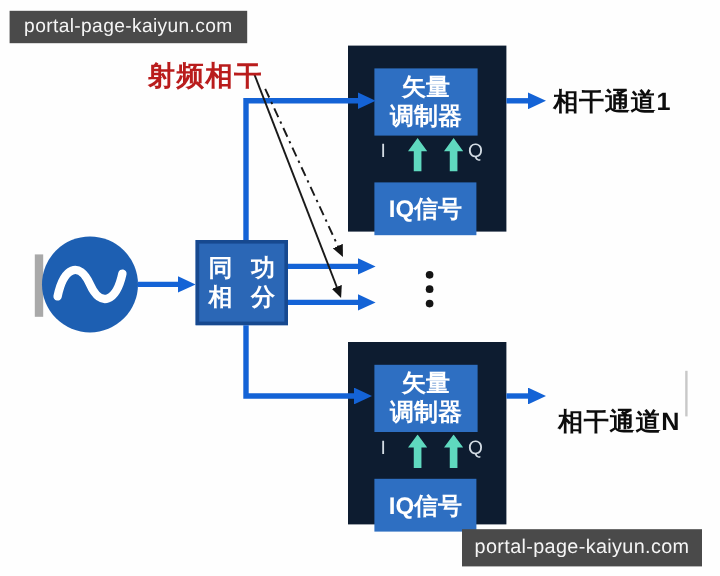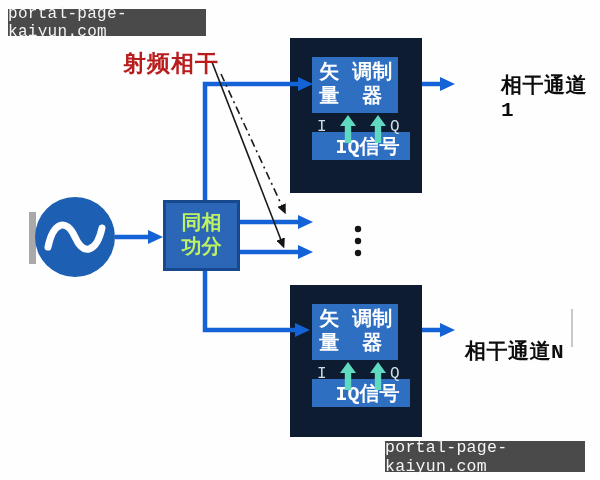--- a/index.html
+++ b/index.html
@@ -1,58 +1,58 @@
 <!DOCTYPE html>
 <html><head>
 <meta charset="utf-8">
 <style>
   html,body{margin:0;padding:0;background:#fff;}
   .canvas{
     position:relative;width:600px;height:480px;background:#fefefe;
-    font-family:Liberation Mono, monospace;overflow:hidden;
+    font-family:Liberation Sans, sans-serif;overflow:hidden;
   }
   .wm{
     position:absolute;background:#4a4a4a;color:#f5f5f5;
     display:flex;align-items:center;justify-content:center;
     font-size:16px;letter-spacing:.3px;z-index:6;
   }
   .wm-top{left:8px;top:9px;width:198px;height:27px;}
   .wm-bottom{left:385px;top:441px;width:200px;height:31px;font-size:16.5px;}
   .rf-label{
     position:absolute;left:123px;top:48px;font-size:23px;font-weight:700;
     color:#b91c1c;z-index:4;letter-spacing:1px;
   }
   .gray-bar{position:absolute;left:29px;top:212px;width:7px;height:52px;background:#a9a9a9;z-index:0;}
   .source-circle{
     position:absolute;left:35px;top:197px;width:80px;height:80px;border-radius:50%;
     background:#1d5fb2;z-index:2;display:flex;align-items:center;justify-content:center;
   }
   .divider-box{
     position:absolute;left:163px;top:200px;width:77px;height:71px;box-sizing:border-box;
     background:#2b67b6;border:3px solid #17498f;z-index:2;
-    display:flex;flex-direction:column;align-items:center;justify-content:center;
-    color:#bef264;font-weight:700;font-size:20px;line-height:24px;text-align:center;
+    display:flex;flex-direction:row;align-items:center;justify-content:center;
+    color:#ffffff;font-weight:700;font-size:20px;line-height:24px;text-align:center;
   }
   .module{position:absolute;left:290px;width:132px;background:#0d1c30;z-index:1;}
   .module-top{top:38px;height:155px;}
   .module-bottom{top:285px;height:152px;}
   .bluebox{
     position:absolute;background:#2e6fc2;color:#fff;font-weight:700;text-align:center;
-    display:flex;flex-direction:row;align-items:center;justify-content:center;
+    display:flex;flex-direction:column;align-items:center;justify-content:center;
   }
   .vec-box{left:22px;top:19px;width:86px;height:56px;font-size:20px;line-height:24px;}
-  .iq-box{left:22px;top:94px;width:85px;height:28px;font-size:20px;padding-left:13px;}
+  .iq-box{left:22px;top:114px;width:85px;height:44px;font-size:20px;}
   .iq-letter{position:absolute;top:80px;color:#d3dce4;font-size:16px;z-index:2;}
   .i-letter{left:27px;}
   .q-letter{left:100px;}
   .iq-arrow{position:absolute;top:77px;z-index:2;}
   .iq-arrow-i{left:50px;}
   .iq-arrow-q{left:80px;}
   .chan-label{position:absolute;font-size:21px;font-weight:700;color:#0d0d0d;z-index:4;letter-spacing:.5px;}
-  .chan-top{left:461px;top:71px;margin-left:40px;}
+  .chan-top{left:461px;top:71px;}
   .chan-bottom{left:465px;top:317px;margin-top:20px;}
   .cursor-line{position:absolute;left:571px;top:309px;width:2px;height:38px;background:#c8c8c8;z-index:4;}
   .overlay{position:absolute;left:0;top:0;z-index:3;pointer-events:none;}
 </style>
 </head>
 <body>
 
 <div class="canvas">
 
   <div class="wm wm-top">

